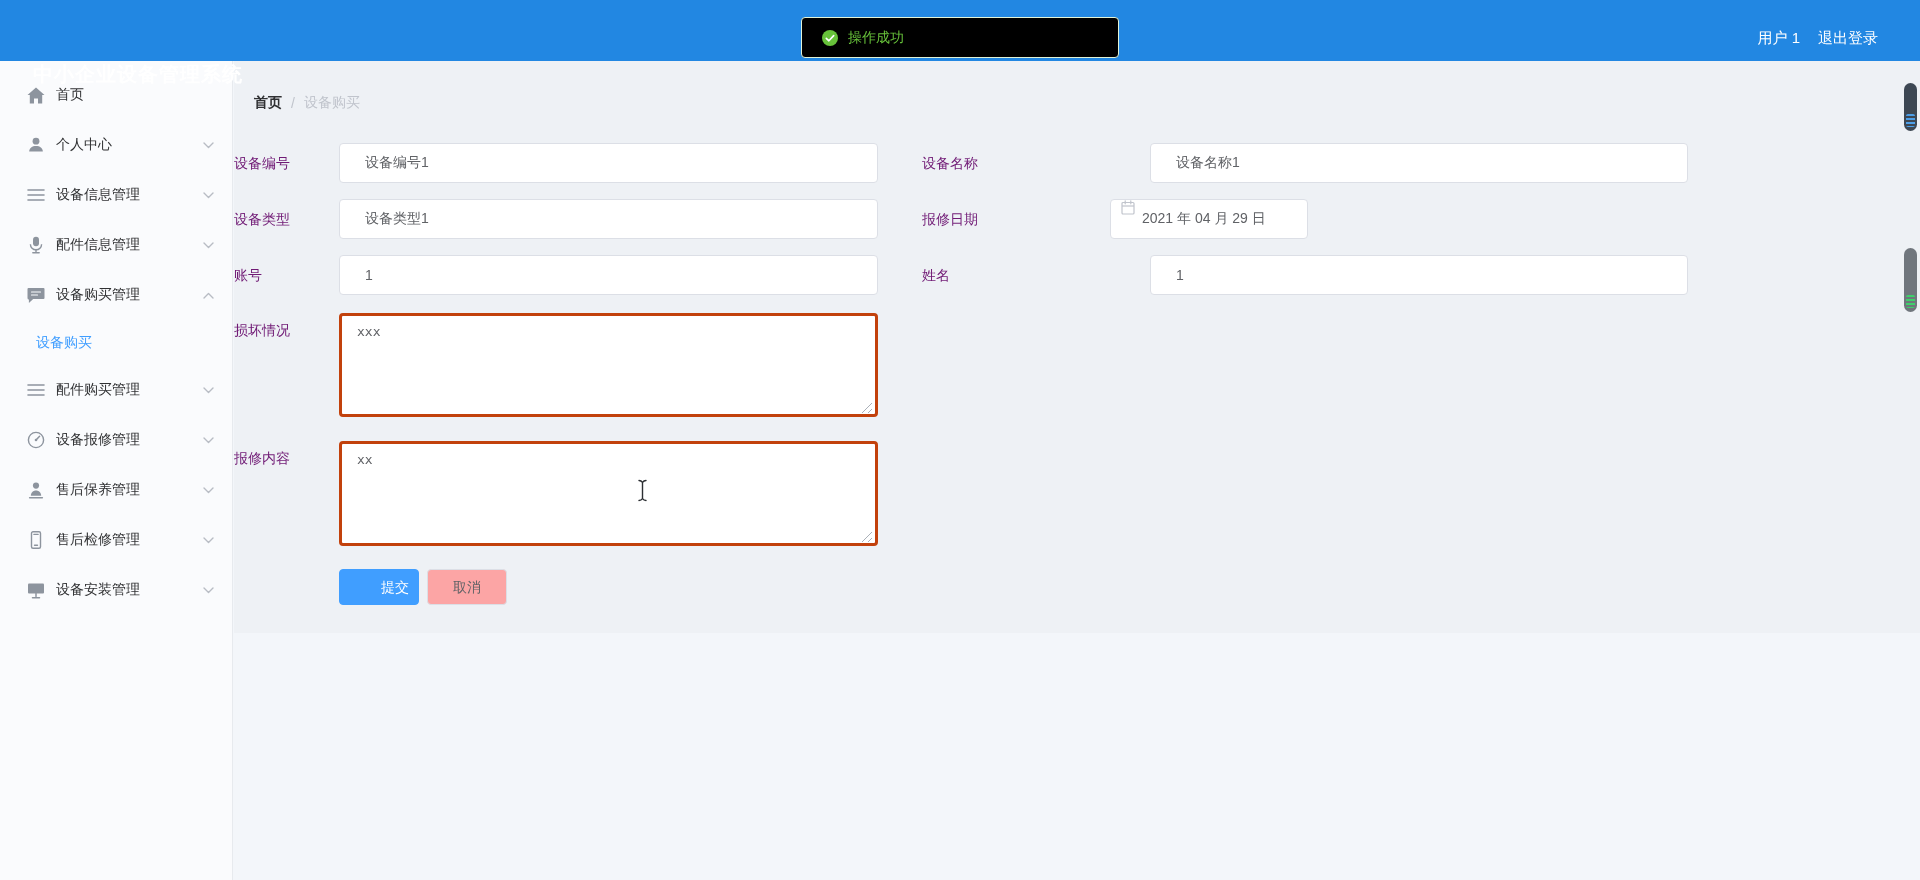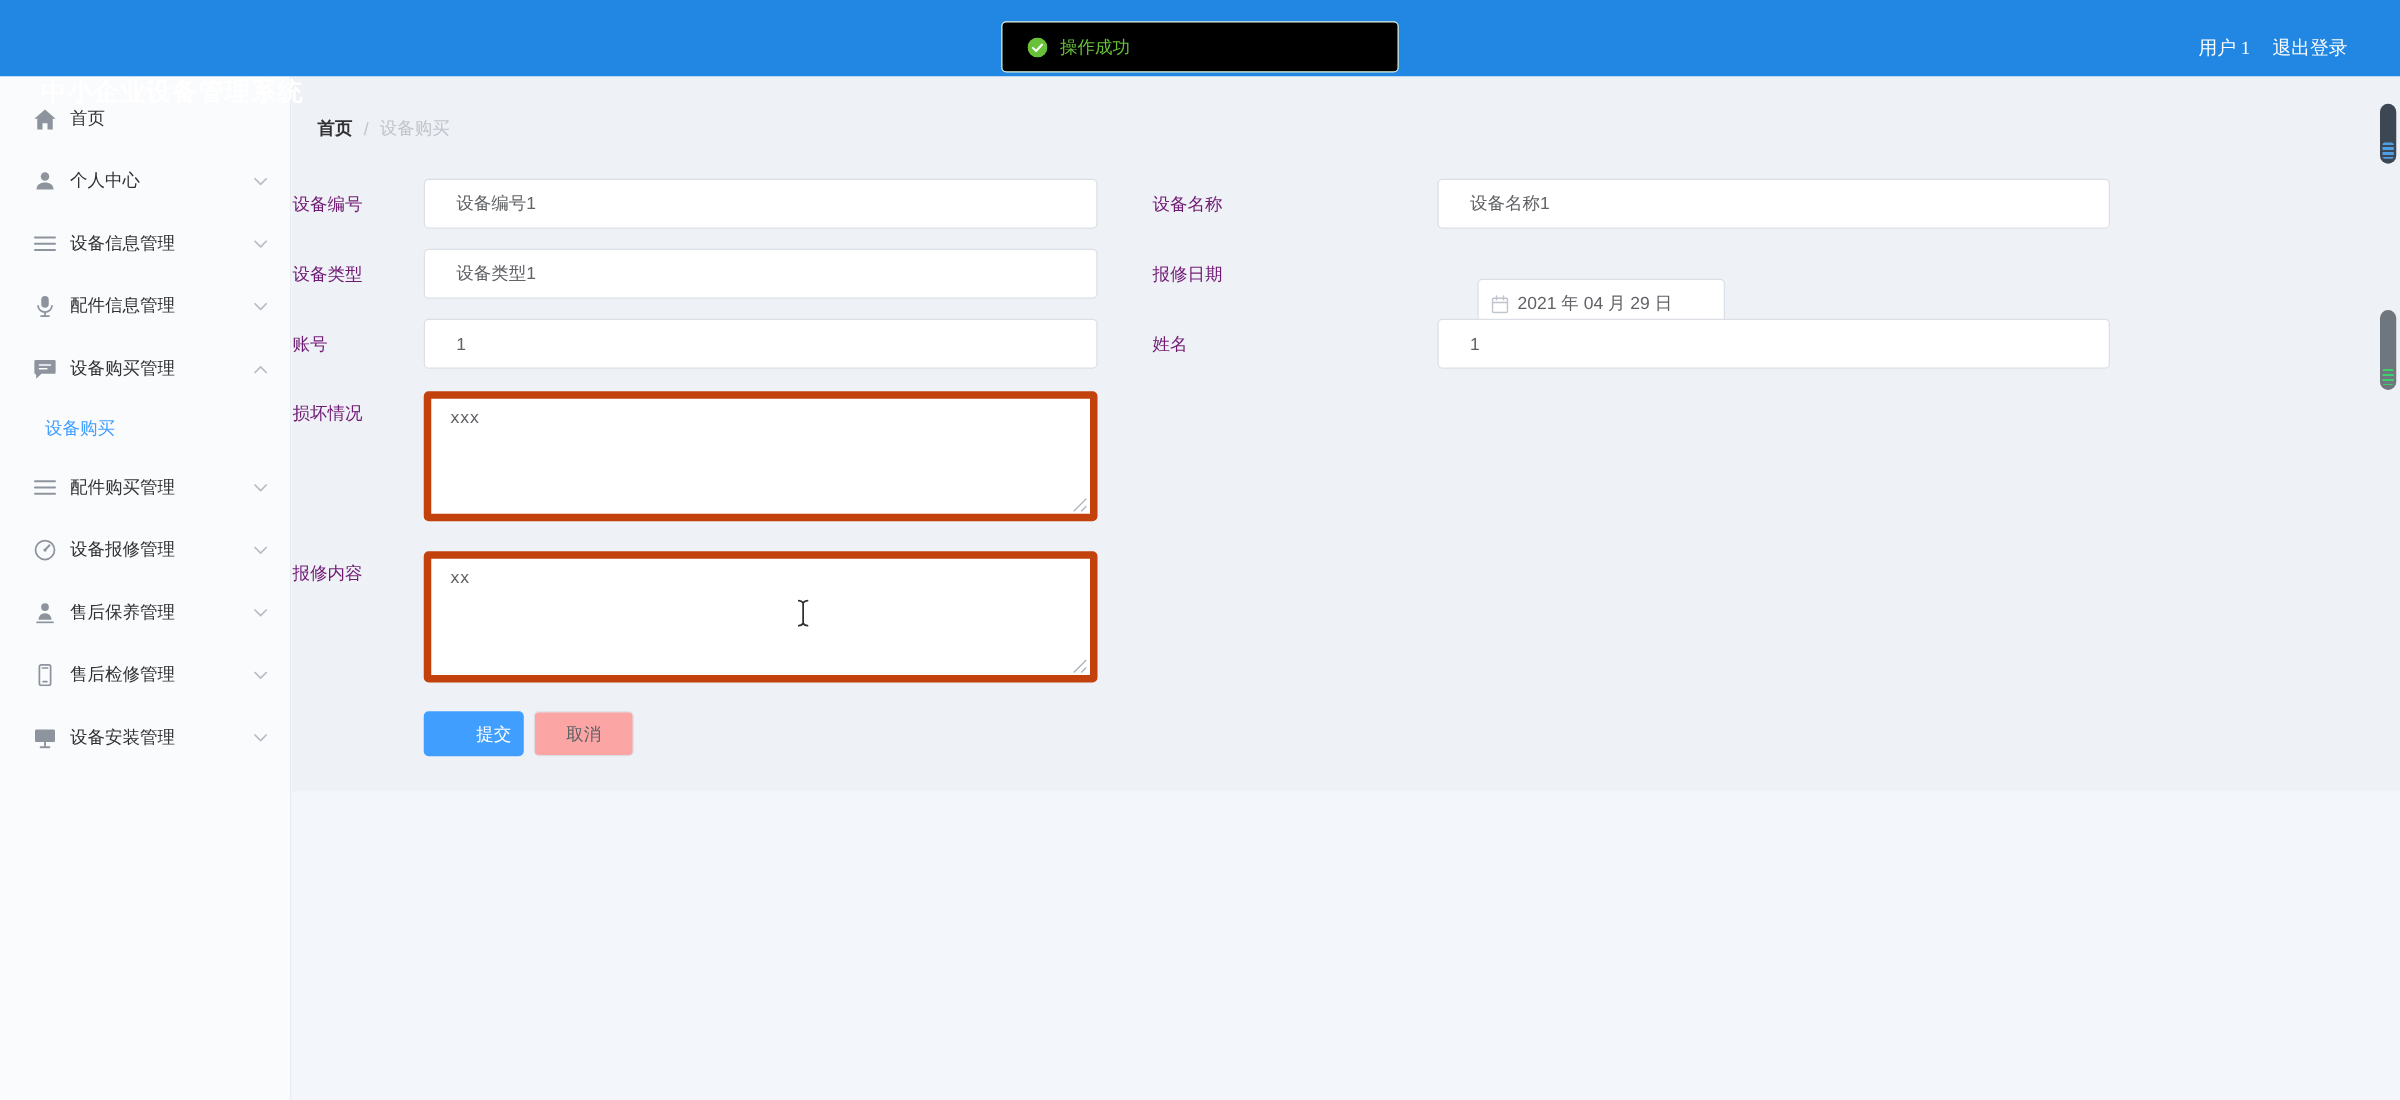--- a/index.html
+++ b/index.html
@@ -2,21 +2,21 @@
 <html><head>
 <meta charset="utf-8">
 <style>
   * { margin:0; padding:0; box-sizing:border-box; }
   html,body { width:1920px; height:880px; overflow:hidden; }
   body { font-family:"Liberation Sans","DejaVu Sans",sans-serif; background:#f3f6fa; position:relative; color:#303133; }
 
   
   .header { position:absolute; top:0; left:0; width:1920px; height:61px; background:#2287e2; z-index:5; }
   .app-title { position:absolute; left:33px; top:0; line-height:61px; color:#ffffff; font-size:20px; font-weight:bold; letter-spacing:1px;margin-top:44px; }
-  .header-right { position:absolute; right:42px; top:0; height:76px; display:flex; align-items:center; gap:18px; color:#ffffff; font-size:15px;font-family:Liberation Serif, serif; }
+  .header-right { position:absolute; right:42px; top:0; height:76px; display:flex; align-items:center; gap:18px; color:#ffffff; font-size:15px; }
   .header-link { cursor:pointer; }
 
   
   .toast { position:absolute; left:50%; top:17px; transform:translateX(-50%); width:318px; height:41px;
            background:#000000; border:1px solid #e1f3d8; border-radius:4px; display:flex; align-items:center;
            padding-left:20px; gap:10px; color:#67c23a; font-size:14px; z-index:20; }
 
   
   .sidebar { position:absolute; left:0; top:61px; width:233px; height:819px; background:#fafbfd; border-right:1px solid #e7eaee; padding-top:9px; }
   .menu-item { height:50px; display:flex; align-items:center; padding-left:27px; padding-right:16px; font-size:14px; color:#303133; cursor:pointer; position:relative; }
@@ -38,27 +38,27 @@
   .f-label { position:absolute; font-size:14px; color:#701a75; text-align:left; line-height:40px; }
   .lbl-L { left:0; width:95px; }
   .lbl-R { left:688px; width:220px; }
   .lbl-top { line-height:20px; padding-top:7px; }
 
   .inp { position:absolute; height:40px; background:#ffffff; border:1px solid #dcdfe6; border-radius:4px;
          padding:0 25px; font-size:14px; color:#606266; font-family:"Liberation Sans","DejaVu Sans",sans-serif; outline:none; }
   .inp-L { left:105px; width:539px; }
   .inp-R { left:916px; width:538px; }
 
-  .date-wrap { position:absolute; left:948px; width:198px; height:40px; background:#ffffff; border:1px solid #dcdfe6;
-               border-radius:4px; display:flex; align-items:center; padding:0 8px 0 10px; gap:7px;margin-top:24px; }
+  .date-wrap { position:absolute; left:876px; width:198px; height:40px; background:#ffffff; border:1px solid #dcdfe6;
+               border-radius:4px; display:flex; padding:0 8px 0 10px; gap:7px; }
   .date-wrap input { border:none; outline:none; flex:1; min-width:0; font-size:14px; color:#606266; background:transparent;
                      font-family:"Liberation Sans","DejaVu Sans",sans-serif; }
   .cal-icon { color:#c0c4cc; display:flex; }
 
-  .ta-wrap { position:absolute; left:105px; width:539px; background:#ffffff; border:6px solid #c2410c; border-radius:4px; }
+  .ta-wrap { position:absolute; left:105px; width:539px; background:#ffffff; border:3px solid #c2410c; border-radius:4px; }
   .ta-wrap textarea { width:100%; height:100%; border:none; outline:none; resize:none; background:transparent;
                       padding:8px 15px; font-size:13px; color:#606266; font-family:"DejaVu Sans Mono",monospace; }
   .resize-corner { position:absolute; right:2px; bottom:2px; width:12px; height:12px; pointer-events:none; color:#aab0b8; }
 
   .btn { position:absolute; height:36px; border-radius:4px; font-size:14px; cursor:pointer; text-align:center; line-height:34px; }
   .btn-primary { left:105px; top:508px; width:80px; background:#409eff; border:1px solid #409eff; color:#ffffff;padding-left:32px; }
   .btn-plain   { left:193px; top:508px; width:80px; background:#fca5a5; border:1px solid #dcdfe6; color:#606266; }
 
   
   .text-cursor { position:absolute; left:402px; top:418px; pointer-events:none; color:#2c2f33; }

